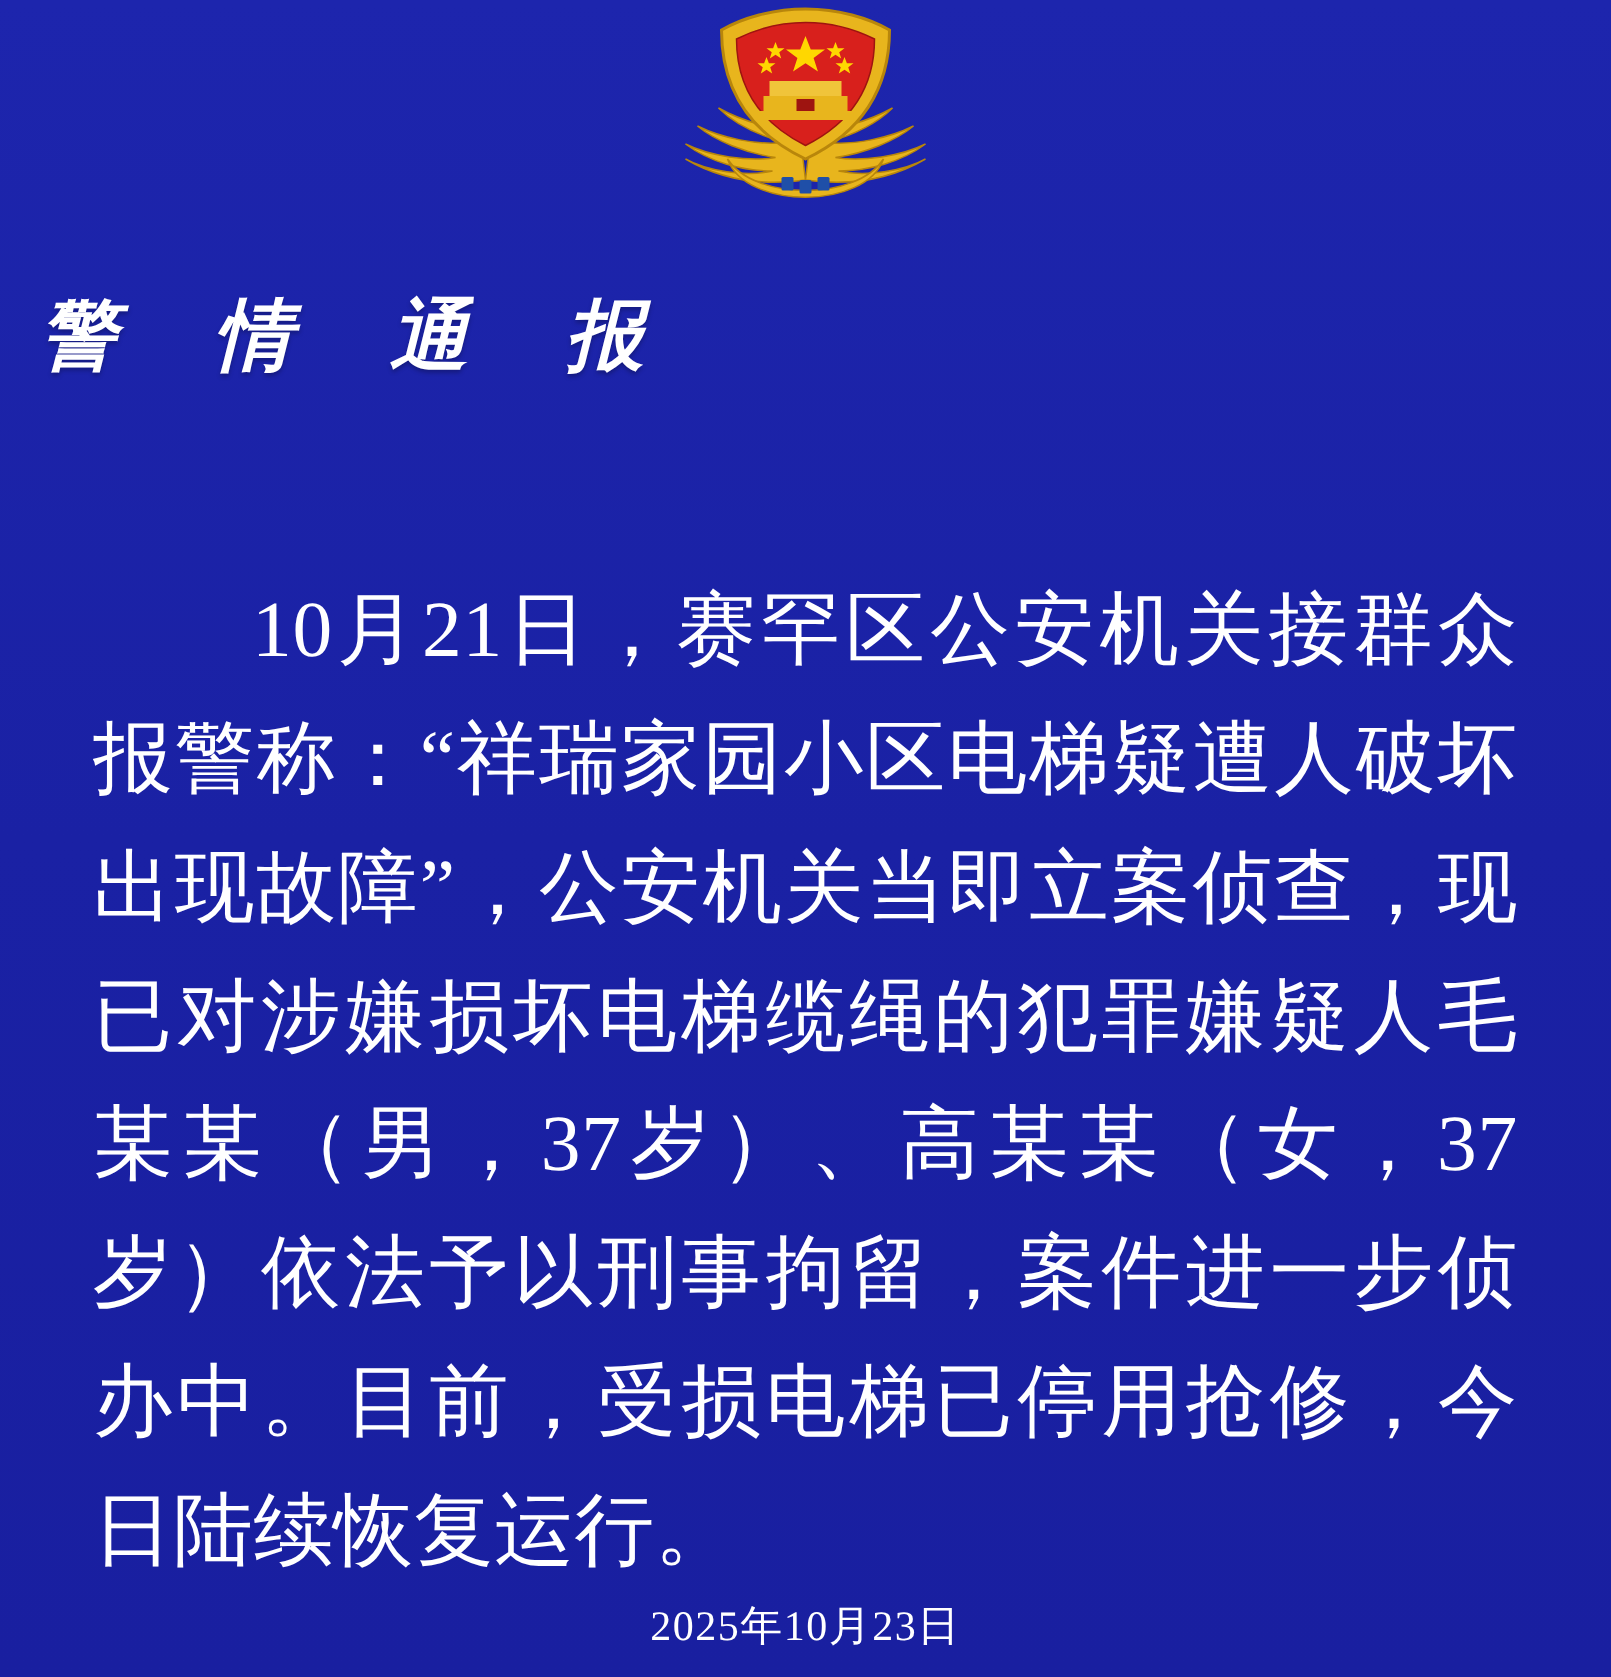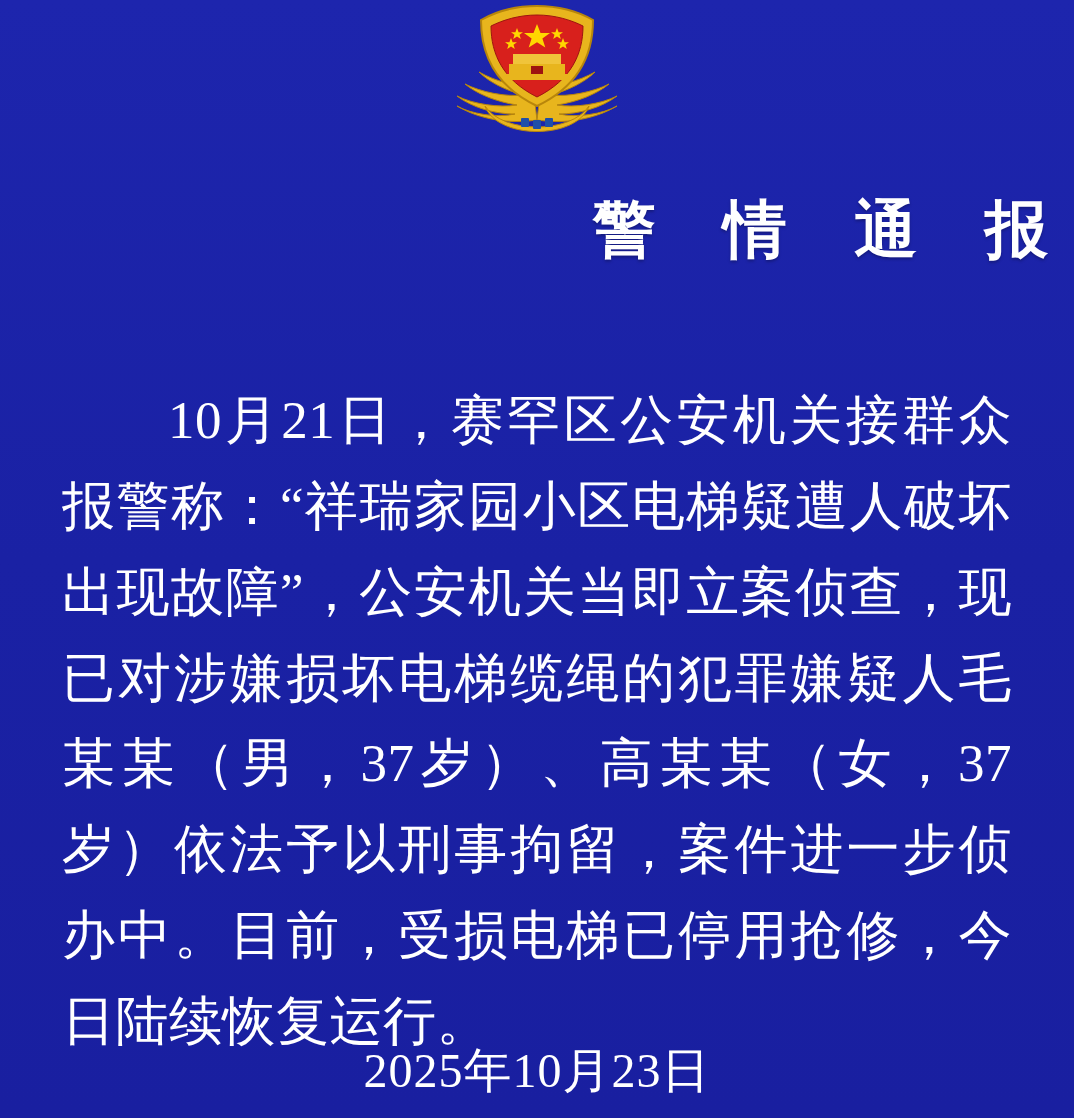--- a/index.html
+++ b/index.html
@@ -39,29 +39,30 @@
     width: 200px;
     height: 158px;
   }
 
   
   .title {
     position: absolute;
     top: 196px;
     left: 0;
     width: 100%;
-    text-align: right;
+    text-align: left;
     color: #ffffff;
-    font-size: 63px;
+    font-size: 52px;
     font-weight: bold;
     letter-spacing: 26px;
     text-indent: 26px;
     line-height: 1.1;
     font-family: "Liberation Serif", "DejaVu Serif", serif;
     text-shadow: 0 2px 3px rgba(0,0,0,0.25);
+    font-style: italic;
   }
 
   
   .body-text {
     position: absolute;
     top: 378px;
     left: 62px;
     width: 950px;
     color: #ffffff;
     font-size: 53px;
@@ -82,21 +83,21 @@
     text-align: center;
     color: #ffffff;
     font-family: "Liberation Serif", "DejaVu Serif", serif;
   }
   .signature .org {
     font-size: 40px;
     line-height: 1.45;
     letter-spacing: 1px;
   }
   .signature .date {
-    font-size: 48px;
+    font-size: 28px;
     line-height: 1.45;
     letter-spacing: 1px;
   }
 </style>
 </head>
 <body>
 
 <div class="poster">
 
   <div class="emblem-wrap">

